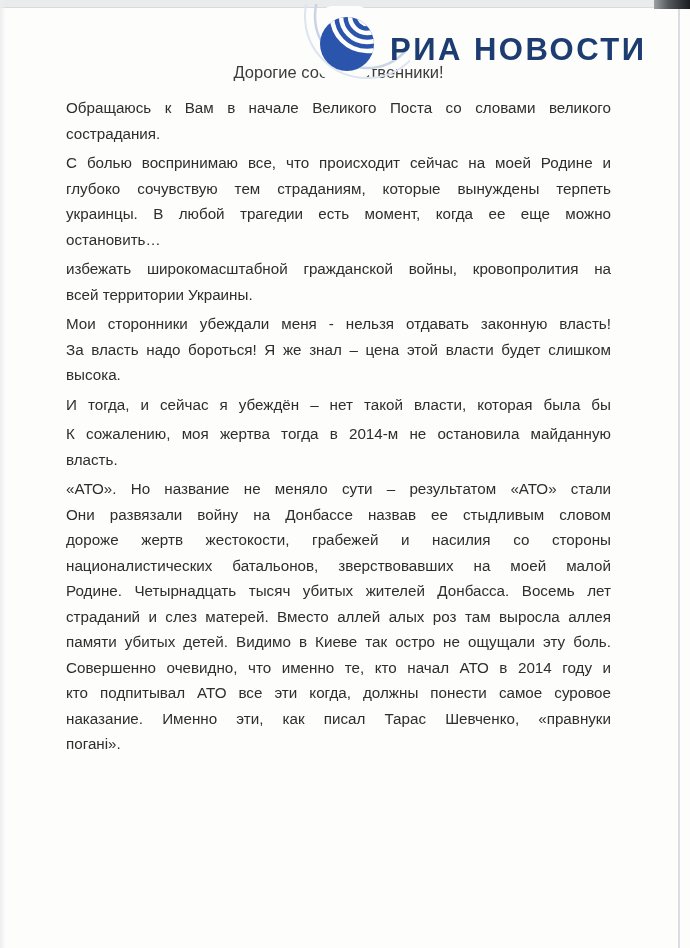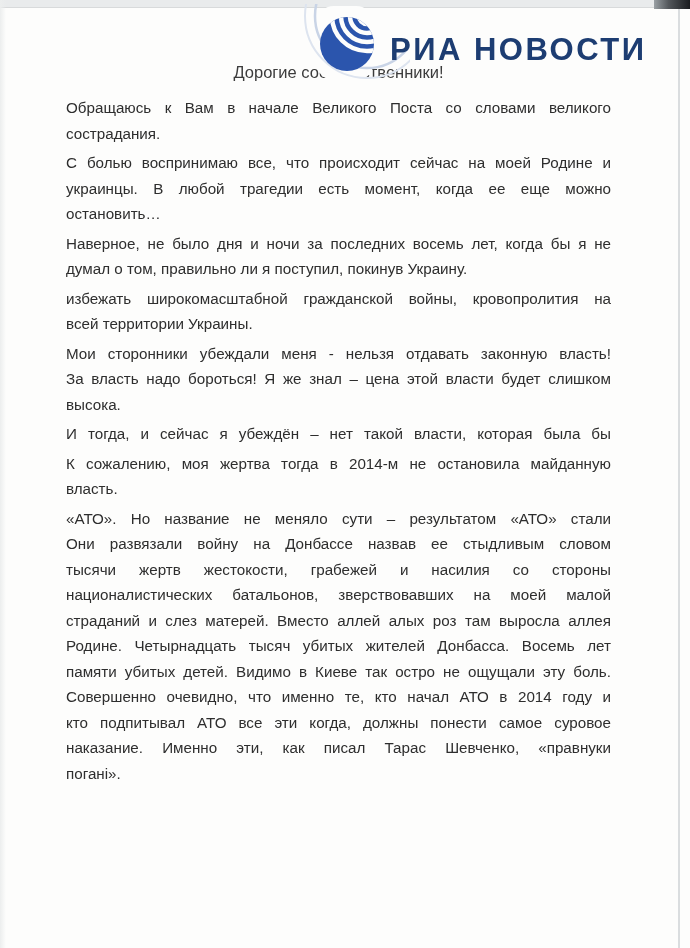--- a/index.html
+++ b/index.html
@@ -95,50 +95,47 @@
 
   <div class="logo-wordmark logo-layer">РИА НОВОСТИ</div>
 
   <div class="letter-body">
       <div class="paragraph">
         <div class="text-line">Обращаюсь к Вам в начале Великого Поста со словами великого</div>
         <div class="text-line last">сострадания.</div>
       </div>
       <div class="paragraph">
         <div class="text-line">С болью воспринимаю все, что происходит сейчас на моей Родине и</div>
+        <div class="text-line">глубоко сочувствую тем страданиям, которые вынуждены терпеть</div>
         <div class="text-line">украинцы. В любой трагедии есть момент, когда ее еще можно</div>
         <div class="text-line last">остановить…</div>
-      </div>
-      <div class="paragraph">
-        <div class="text-line">Наверное, не было дня и ночи за последних восемь лет, когда бы я не</div>
-        <div class="text-line last">думал о том, правильно ли я поступил, покинув Украину.</div>
       </div>
       <div class="paragraph">
         <div class="text-line">избежать широкомасштабной гражданской войны, кровопролития на</div>
         <div class="text-line last">всей территории Украины.</div>
       </div>
       <div class="paragraph">
         <div class="text-line">Мои сторонники убеждали меня - нельзя отдавать законную власть!</div>
         <div class="text-line">За власть надо бороться! Я же знал – цена этой власти будет слишком</div>
         <div class="text-line last">высока.</div>
       </div>
       <div class="paragraph">
         <div class="text-line">И тогда, и сейчас я убеждён – нет такой власти, которая была бы</div>
       </div>
       <div class="paragraph">
         <div class="text-line">К сожалению, моя жертва тогда в 2014-м не остановила майданную</div>
         <div class="text-line last">власть.</div>
       </div>
       <div class="paragraph">
         <div class="text-line">«АТО». Но название не меняло сути – результатом «АТО» стали</div>
         <div class="text-line">Они развязали войну на Донбассе назвав ее стыдливым словом</div>
-        <div class="text-line">тысячи жертв жестокости, грабежей и насилия со стороны</div>
+        <div class="text-line">дороже жертв жестокости, грабежей и насилия со стороны</div>
         <div class="text-line">националистических батальонов, зверствовавших на моей малой</div>
+        <div class="text-line">Родине. Четырнадцать тысяч убитых жителей Донбасса. Восемь лет</div>
         <div class="text-line">страданий и слез матерей. Вместо аллей алых роз там выросла аллея</div>
-        <div class="text-line">Родине. Четырнадцать тысяч убитых жителей Донбасса. Восемь лет</div>
         <div class="text-line">памяти убитых детей. Видимо в Киеве так остро не ощущали эту боль.</div>
         <div class="text-line">Совершенно очевидно, что именно те, кто начал АТО в 2014 году и</div>
         <div class="text-line">кто подпитывал АТО все эти когда, должны понести самое суровое</div>
         <div class="text-line">наказание. Именно эти, как писал Тарас Шевченко, «правнуки</div>
         <div class="text-line last">погані».</div>
       </div>
     </div>
 
 </div>
 

